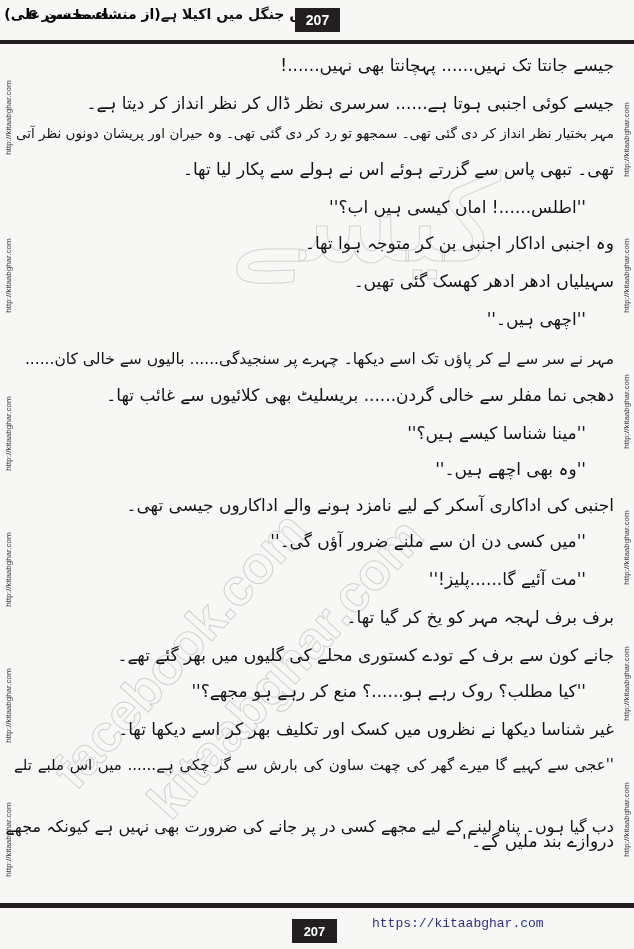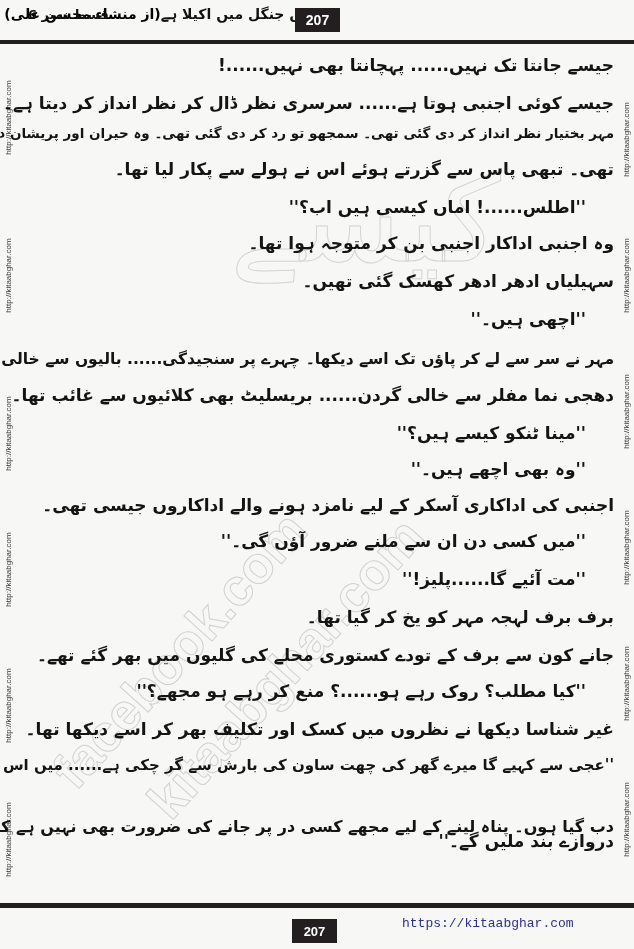--- a/index.html
+++ b/index.html
@@ -48,21 +48,21 @@
     .rule.bottom { top: 903px; height: 5px; }
 
     
     .footer-link {
       position: absolute; top: 916px;
       font-family: "Liberation Mono", "DejaVu Sans Mono", monospace;
       font-size: 13px; color: #2d3189;
       white-space: nowrap;
     }
     .footer-link.left { left: 13px; }
-    .footer-link.right { left: 372px; margin-left: 30px; }
+    .footer-link.right { left: 372px; }
     .footer-num {
       position: absolute; left: 292px; top: 919px;
       width: 45px; height: 24px; background: #231f20; color: #fff;
       font-family: "Liberation Sans", sans-serif; font-weight: bold; font-size: 13px;
       display: flex; align-items: center; justify-content: center;
     }
 
     
     .side-col {
       position: absolute; top: 44px; height: 858px; width: 14px;
@@ -112,21 +112,20 @@
       position: absolute; left: 14px; top: 50px; width: 600px;
       direction: rtl;
     }
     .line {
       position: absolute; right: 0; white-space: nowrap;
       font-family: "DejaVu Sans", sans-serif;
       font-size: 17px;
       line-height: 30px;
       color: #141414;
       direction: rtl;
-      font-weight: bold;
     }
     .line.indent { right: 28px; }
     .line.full { right: 0; left: 0; text-align: justify; text-align-last: justify; }
   </style>
 </head>
 <body>
 
 <div class="page">
 
   <div class="header">
@@ -189,21 +188,21 @@
     <div class="line" style="top:0px">جیسے جانتا تک نہیں...... پہچانتا بھی نہیں......!</div>
     <div class="line" style="top:38px">جیسے کوئی اجنبی ہوتا ہے...... سرسری نظر ڈال کر نظر انداز کر دیتا ہے۔</div>
     <div class="line" style="top: 68px; font-size: 13.5px;">مہر بختیار نظر انداز کر دی گئی تھی۔ سمجھو تو رد کر دی گئی تھی۔ وہ حیران اور پریشان دونوں نظر آتی</div>
     <div class="line" style="top:104px">تھی۔ تبھی پاس سے گزرتے ہوئے اس نے ہولے سے پکار لیا تھا۔</div>
     <div class="line indent" style="top:142px">''اطلس......! اماں کیسی ہیں اب؟''</div>
     <div class="line" style="top:178px">وہ اجنبی اداکار اجنبی بن کر متوجہ ہوا تھا۔</div>
     <div class="line" style="top:216px">سہیلیاں ادھر ادھر کھسک گئی تھیں۔</div>
     <div class="line indent" style="top:254px">''اچھی ہیں۔''</div>
     <div class="line" style="top: 294px; font-size: 15.5px;">مہر نے سر سے لے کر پاؤں تک اسے دیکھا۔ چہرے پر سنجیدگی...... بالیوں سے خالی کان......</div>
     <div class="line" style="top:330px">دھجی نما مفلر سے خالی گردن...... بریسلیٹ بھی کلائیوں سے غائب تھا۔</div>
-    <div class="line indent" style="top:368px">''مینا ٹنکو کیسے ہیں؟''</div>
+    <div class="line indent" style="top:368px">''مینا شناسا کیسے ہیں؟''</div>
     <div class="line indent" style="top:404px">''وہ بھی اچھے ہیں۔''</div>
     <div class="line" style="top:440px">اجنبی کی اداکاری آسکر کے لیے نامزد ہونے والے اداکاروں جیسی تھی۔</div>
     <div class="line indent" style="top:476px">''میں کسی دن ان سے ملنے ضرور آؤں گی۔''</div>
     <div class="line indent" style="top:514px">''مت آئیے گا......پلیز!''</div>
     <div class="line" style="top:552px">برف برف لہجہ مہر کو یخ کر گیا تھا۔</div>
     <div class="line" style="top:590px">جانے کون سے برف کے تودے کستوری محلے کی گلیوں میں بھر گئے تھے۔</div>
     <div class="line indent" style="top:626px">''کیا مطلب؟ روک رہے ہو......؟ منع کر رہے ہو مجھے؟''</div>
     <div class="line" style="top:664px">غیر شناسا دیکھا نے نظروں میں کسک اور تکلیف بھر کر اسے دیکھا تھا۔</div>
     <div class="line full" style="top: 700px; font-size: 15px;">''عجی سے کہیے گا میرے گھر کی چھت ساون کی بارش سے گر چکی ہے...... میں اس ملبے تلے</div>
     <div class="line full" style="top: 762px; font-size: 16px;">دب گیا ہوں۔ پناہ لینے کے لیے مجھے کسی در پر جانے کی ضرورت بھی نہیں ہے کیونکہ مجھے سارے</div>

